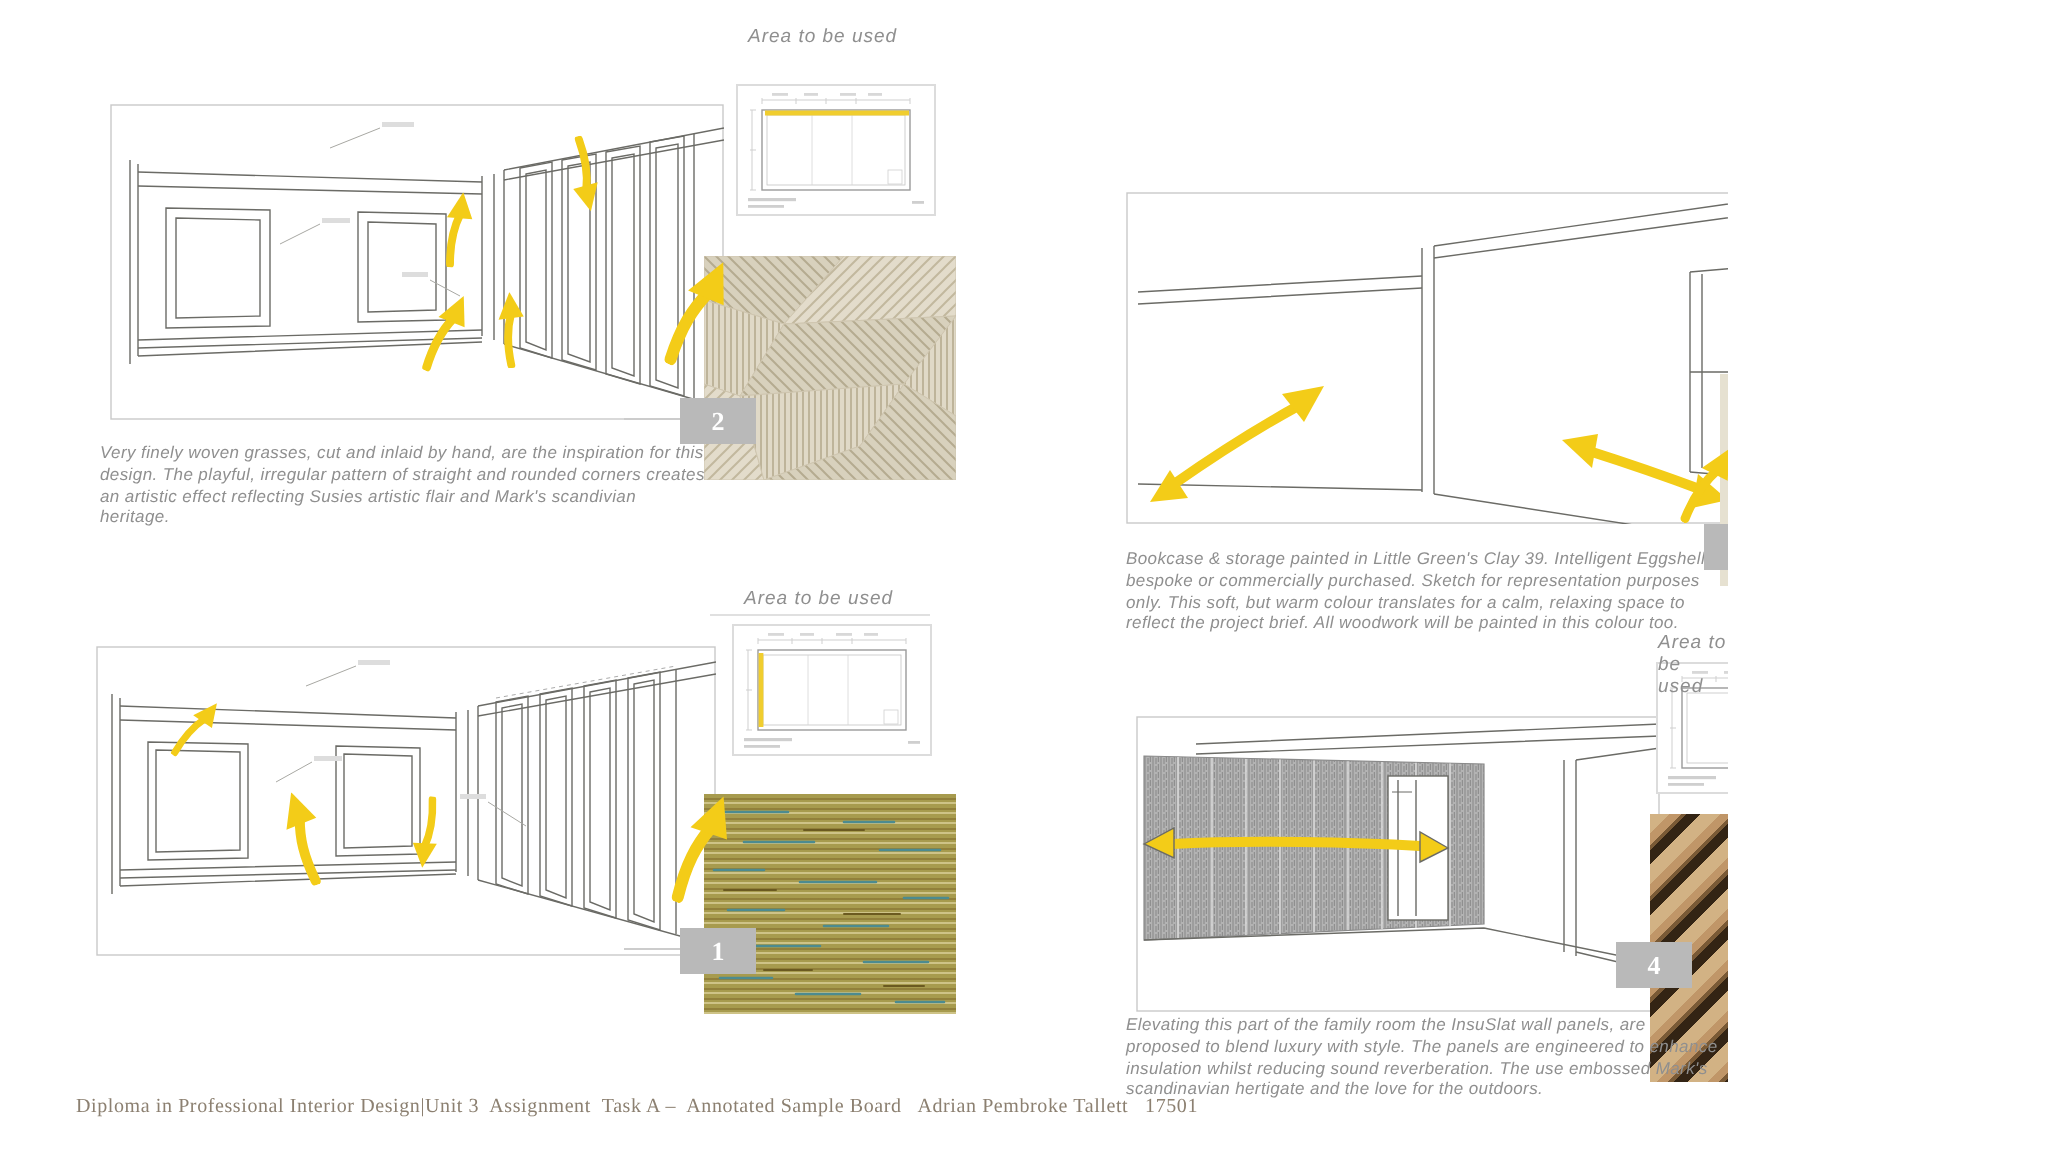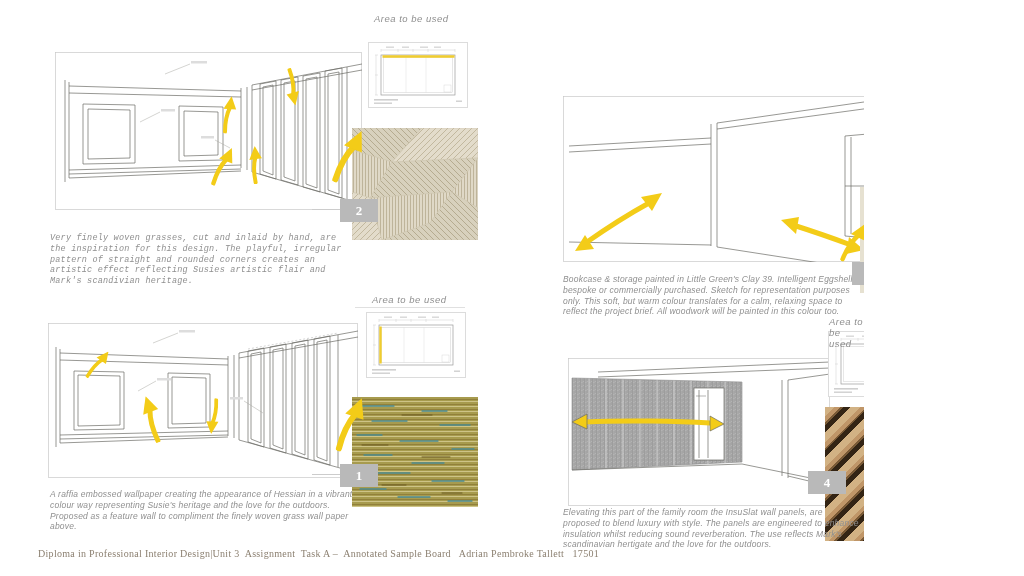--- a/index.html
+++ b/index.html
@@ -139,21 +139,21 @@
         <path d="M0,22 L40,34 L18,70 L0,64 Z" fill="url(#patC)"></path>
         <path d="M40,34 L126,30 L100,64 L18,70 Z" fill="url(#patB)"></path>
         <path d="M100,64 L126,30 L126,80 Z" fill="url(#patC)"></path>
         <path d="M0,64 L18,70 L30,112 L0,112 Z" fill="url(#patA)"></path>
         <path d="M18,70 L100,64 L78,95 L30,112 Z" fill="url(#patC)"></path>
         <path d="M78,95 L100,64 L126,80 L126,112 L30,112 Z" fill="url(#patB)"></path>
       </g>
     </svg>
   </div>
   <div class="badge" style="left:340px;top:199px;">2</div>
-  <div class="caption" style="left:50px;top:233px;width:305px;font-family:Liberation Mono, monospace;">Very finely woven grasses, cut and inlaid by hand, are the inspiration for this design. The playful, irregular pattern of straight and rounded corners creates an artistic effect reflecting Susies artistic flair and Mark's scandivian heritage.</div>
+  <div class="caption" style="left:50px;top:221px;width:305px;">Very finely woven grasses, cut and inlaid by hand, are the inspiration for this design. The playful, irregular pattern of straight and rounded corners creates an artistic effect reflecting Susies artistic flair and Mark's scandivian heritage.</div>
 
   <div class="arealabel" style="left:372px;top:294px;">Area to be used</div>
   <div class="hline light" style="left:355px;top:307px;width:110px;"></div>
   <svg class="plan" style="left:366px;top:312px;" width="100" height="66">
     <use href="#plan"></use>
       <line class="hl" x1="14.5" y1="14.5" x2="14.5" y2="51.5"></line>
   </svg>
 
   <div class="sketch" style="left:48px;top:323px;">
     <svg width="310" height="155" viewBox="0 0 310 155" fill="none" stroke="#6b6b66" stroke-width="0.7">
@@ -196,21 +196,20 @@
     <svg width="126" height="110" viewBox="0 0 126 110" stroke-linecap="round">
       <g stroke="#4c8b90" stroke-width="1.3">
         <path d="M8,9 H42 M70,14 H95 M20,24 H55 M88,28 H118 M5,38 H30 M48,44 H86 M100,52 H122 M12,58 H40 M60,66 H92 M26,76 H58 M80,84 H112 M8,92 H34 M46,100 H78 M96,104 H120"></path>
       </g>
       <g stroke="#6b5a20" stroke-width="1">
         <path d="M50,18 H80 M10,48 H36 M70,60 H98 M30,88 H54 M90,96 H110"></path>
       </g>
     </svg>
   </div>
   <div class="badge" style="left:340px;top:464px;">1</div>
-  <div class="caption" style="left:50px;top:489px;width:305px;">A raffia embossed wallpaper creating the appearance of Hessian in a vibrant colour way representing Susie's heritage and the love for the outdoors. Proposed as a feature wall to compliment the finely woven grass wall paper above.</div>
 
   <div class="sketch" style="left:563px;top:96px;">
     <svg width="315" height="166" viewBox="0 0 315 166" fill="none" stroke="#6b6b66" stroke-width="0.7">
       <rect x="0.5" y="0.5" width="314" height="165" stroke="#c9c9c9"></rect>
       <path d="M6,50 L148,42 M6,56 L148,48"></path>
       <path d="M148,28 L148,150 M154,27 L154,151"></path>
       <path d="M154,27 L315,4 M154,33 L315,11"></path>
       <path d="M6,146 L148,149 M154,151 L315,176"></path>
       <path d="M282,40 L282,140 M288,41 L288,138 M305,38 L305,142"></path>
       <path d="M282,40 L305,38 M282,90 L305,90 M282,140 L305,142"></path>
@@ -277,16 +276,16 @@
       <g fill="#F3CC18">
         <path d="M18,64 C55,62 110,63 142,65" stroke="#F3CC18" stroke-width="5" fill="none" stroke-linecap="round"></path>
         <polygon points="4,64 19,56 19,71"></polygon>
         <polygon points="156,66 142,58 142,73"></polygon>
       </g>
     </svg>
   </div>
 
   <div class="swatch swatch-wood" style="left:825px;top:407px;width:113px;height:134px;"></div>
   <div class="badge" style="left:808px;top:471px;">4</div>
-  <div class="caption" style="left:563px;top:507px;width:296px;">Elevating this part of the family room the InsuSlat wall panels, are proposed to blend luxury with style. The panels are engineered to enhance insulation whilst reducing sound reverberation. The use reflects Mark's scandinavian hertigate and the love for the outdoors.</div>
+  <div class="caption" style="left:563px;top:507px;width:296px;">Elevating this part of the family room the InsuSlat wall panels, are proposed to blend luxury with style. The panels are engineered to enhance insulation whilst reducing sound reverberation. The use embossed Mark's scandinavian hertigate and the love for the outdoors.</div>
 
   <div class="footer">Diploma in Professional Interior Design|Unit 3  Assignment  Task A –  Annotated Sample Board   Adrian Pembroke Tallett   17501</div>
 </div>
 
 </body></html>

